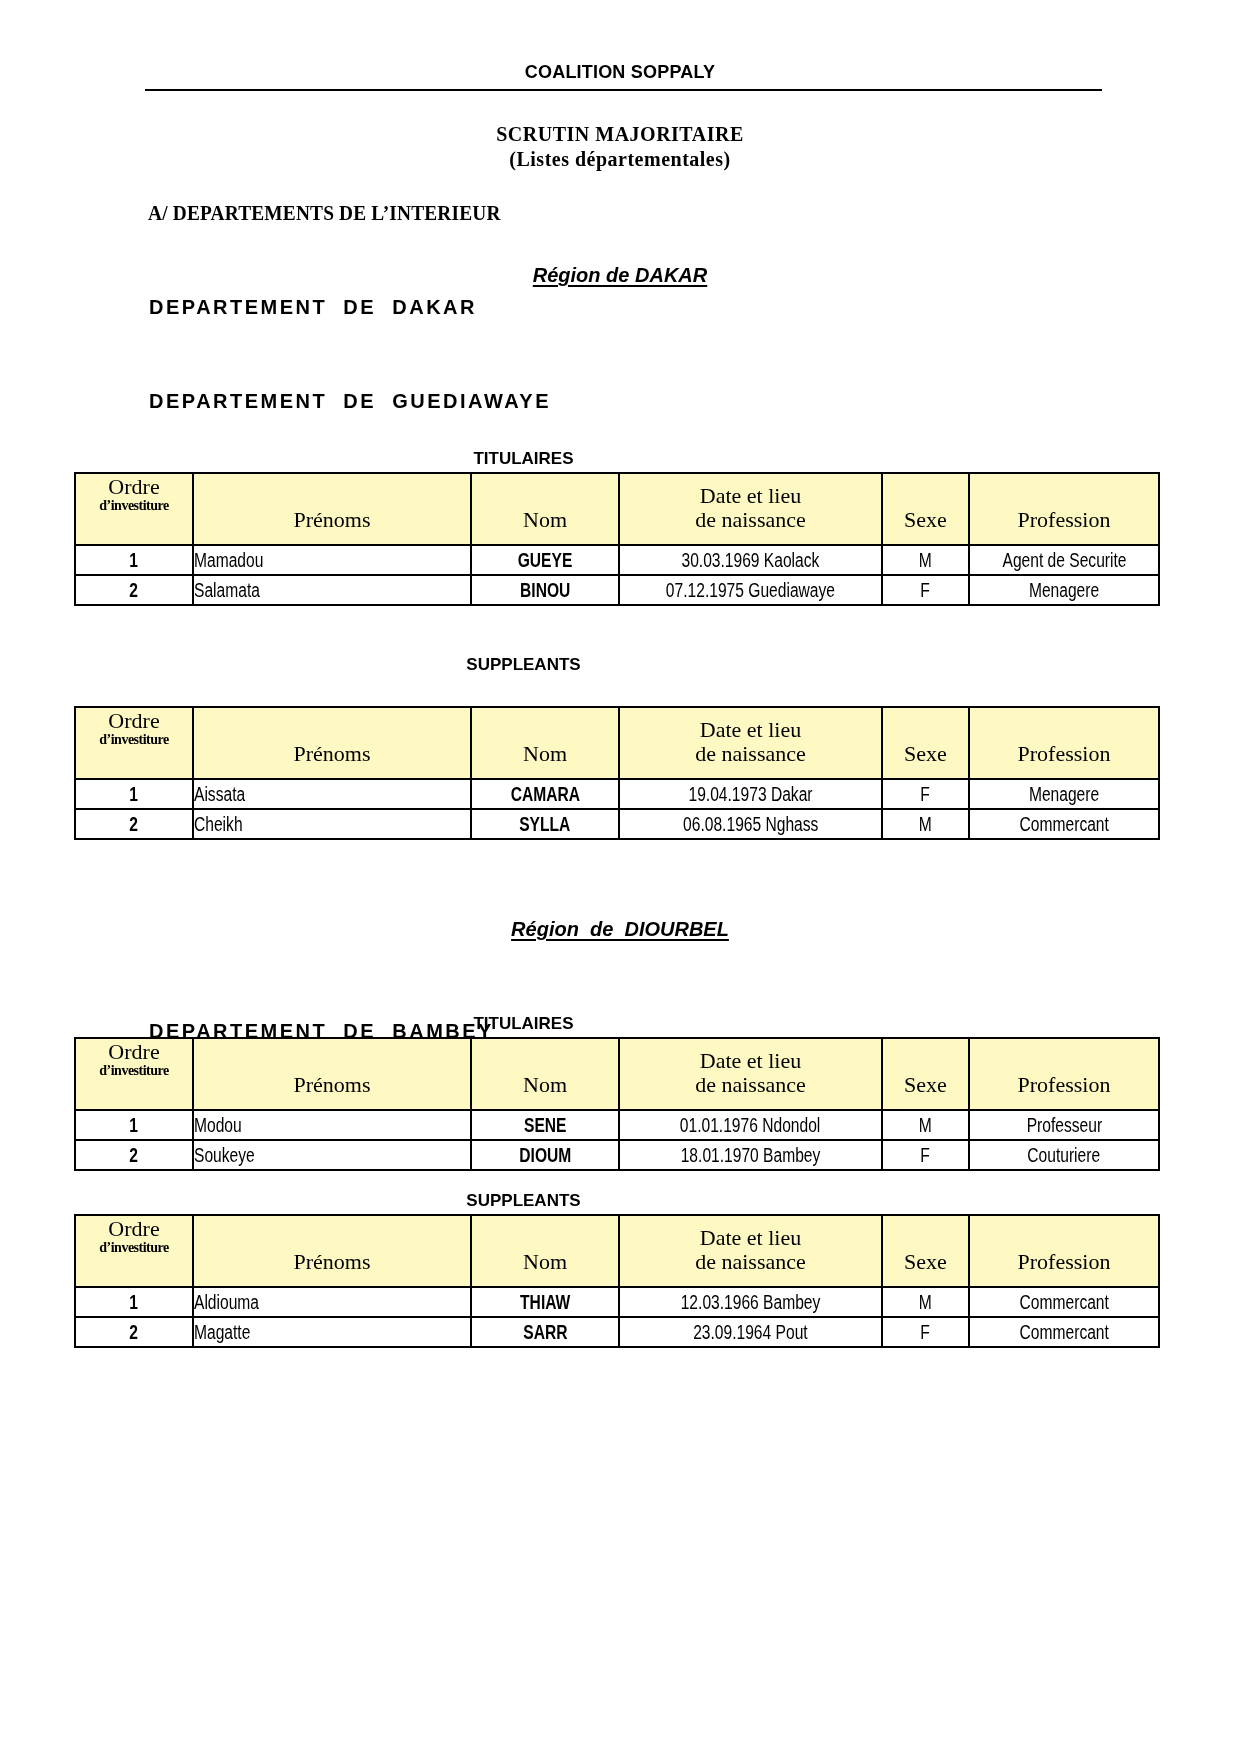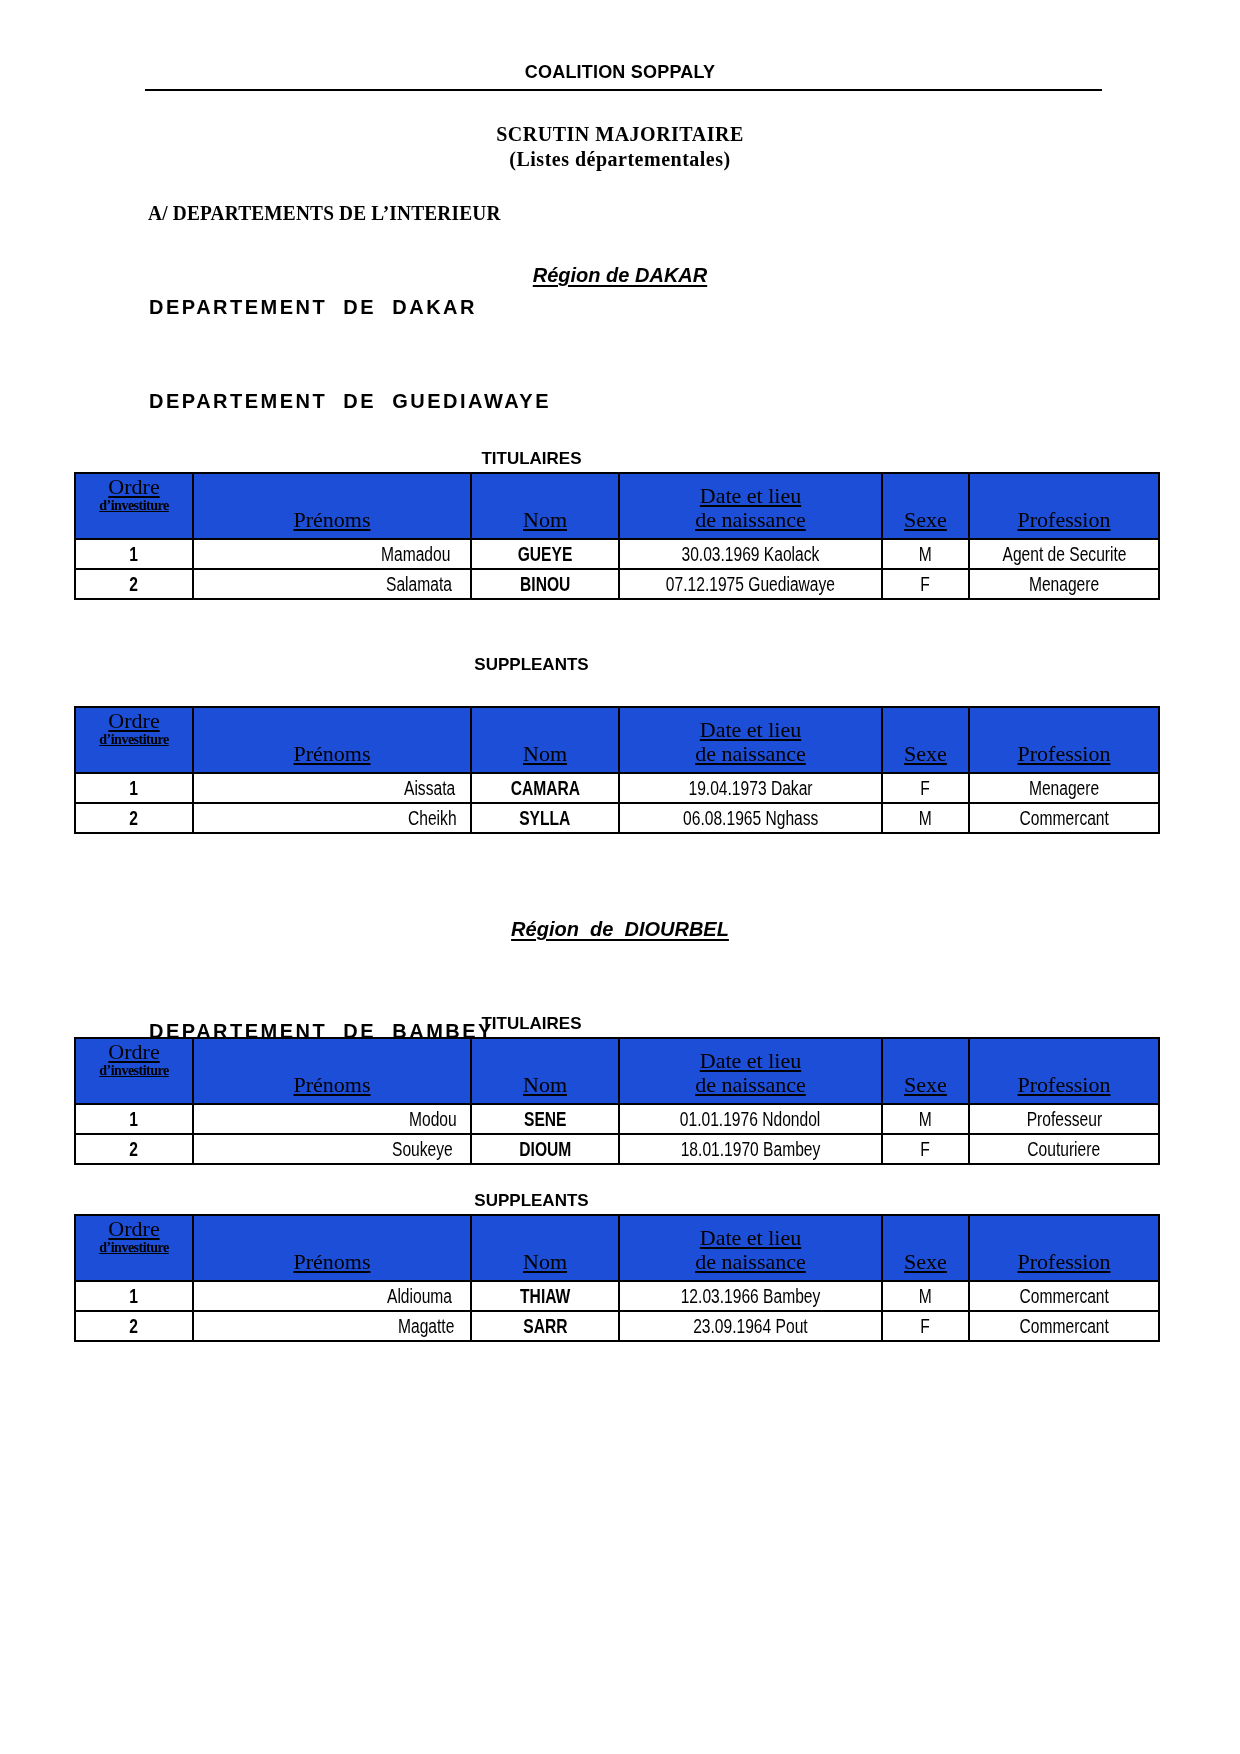--- a/index.html
+++ b/index.html
@@ -5,30 +5,30 @@
   html, body { margin: 0; padding: 0; background: #ffffff; }
   body { width: 1240px; height: 1754px; position: relative; overflow: hidden; color: #000; font-family: "Liberation Sans", sans-serif; }
   .abs { position: absolute; }
   .header-title { left: 0; width: 1240px; top: 62px; text-align: center; font-family: "Liberation Sans", sans-serif; font-size: 18px; font-weight: bold; letter-spacing: 0.2px; }
   .header-rule { left: 145px; width: 957px; top: 89px; height: 0; border-top: 2px solid #000; }
   .doc-title { left: 0; width: 1240px; top: 122px; text-align: center; font-family: "Liberation Serif", serif; font-size: 20px; font-weight: bold; line-height: 25px; letter-spacing: 0.5px; }
   .section-a { left: 148px; top: 200px; font-family: "Liberation Serif", serif; font-size: 22px; font-weight: bold; letter-spacing: 0.2px; transform: scaleX(0.88); transform-origin: left; }
   .region { left: 0; width: 1240px; text-align: center; font-family: "Liberation Sans", sans-serif; font-size: 20px; font-weight: bold; }
   .region span { text-decoration: underline; text-underline-offset: 3px; text-decoration-thickness: 2px; font-style: italic; }
   .dept { left: 149px; font-family: "Liberation Sans", sans-serif; font-size: 20px; font-weight: bold; letter-spacing: 2.5px; }
-  .list-label { left: 8px; width: 1047px; text-align: center; font-family: "Liberation Sans", sans-serif; font-size: 17px; font-weight: bold; }
+  .list-label { left: 0; width: 1047px; text-align: center; font-family: "Liberation Sans", sans-serif; font-size: 17px; font-weight: bold; }
   table.cand { position: absolute; left: 74px; width: 1084px; border-collapse: collapse; table-layout: fixed; }
   table.cand th, table.cand td { border: 2px solid #000; padding: 0; }
-  table.cand th { background: #1d4ed8; font-family: "Liberation Serif", serif; font-weight: normal; font-size: 22px; vertical-align: bottom; height: 56px; line-height: 24px; padding-bottom: 6px; text-decoration: underline; }
+  table.cand th { background: #fef9c3; font-family: "Liberation Serif", serif; font-weight: normal; font-size: 22px; vertical-align: bottom; height: 56px; line-height: 24px; padding-bottom: 12px; }
   table.cand th.ordre { vertical-align: top; padding-top: 2px; font-size: 22px; line-height: 22px; }
   table.cand th.ordre small { display: block; font-size: 14px; line-height: 16px; font-weight: bold; letter-spacing: -0.5px; }
   table.cand td { height: 28px; font-family: "Liberation Sans Narrow", "Liberation Sans", sans-serif; font-size: 20px; line-height: 26px; transform-origin: center; }
   td .narrow { display: inline-block; transform: scaleX(0.78); }
   td.c { text-align: center; }
-  td.l { text-align: right; padding-left: 10px; margin-left: 36px; }
+  td.l { text-align: left; padding-left: 10px; margin-left: 36px; }
   td.l .narrow { transform-origin: left; }
   td.num { font-weight: bold; font-size: 22px; }
   td.nom { font-weight: bold; }
   col.c1 { width: 118px; } col.c2 { width: 278px; } col.c3 { width: 148px; } col.c4 { width: 263px; } col.c5 { width: 87px; } col.c6 { width: 190px; }
 </style>
 </head>
 <body>
 
 <div class="abs header-title">COALITION SOPPALY</div>
 <div class="abs header-rule"></div>

